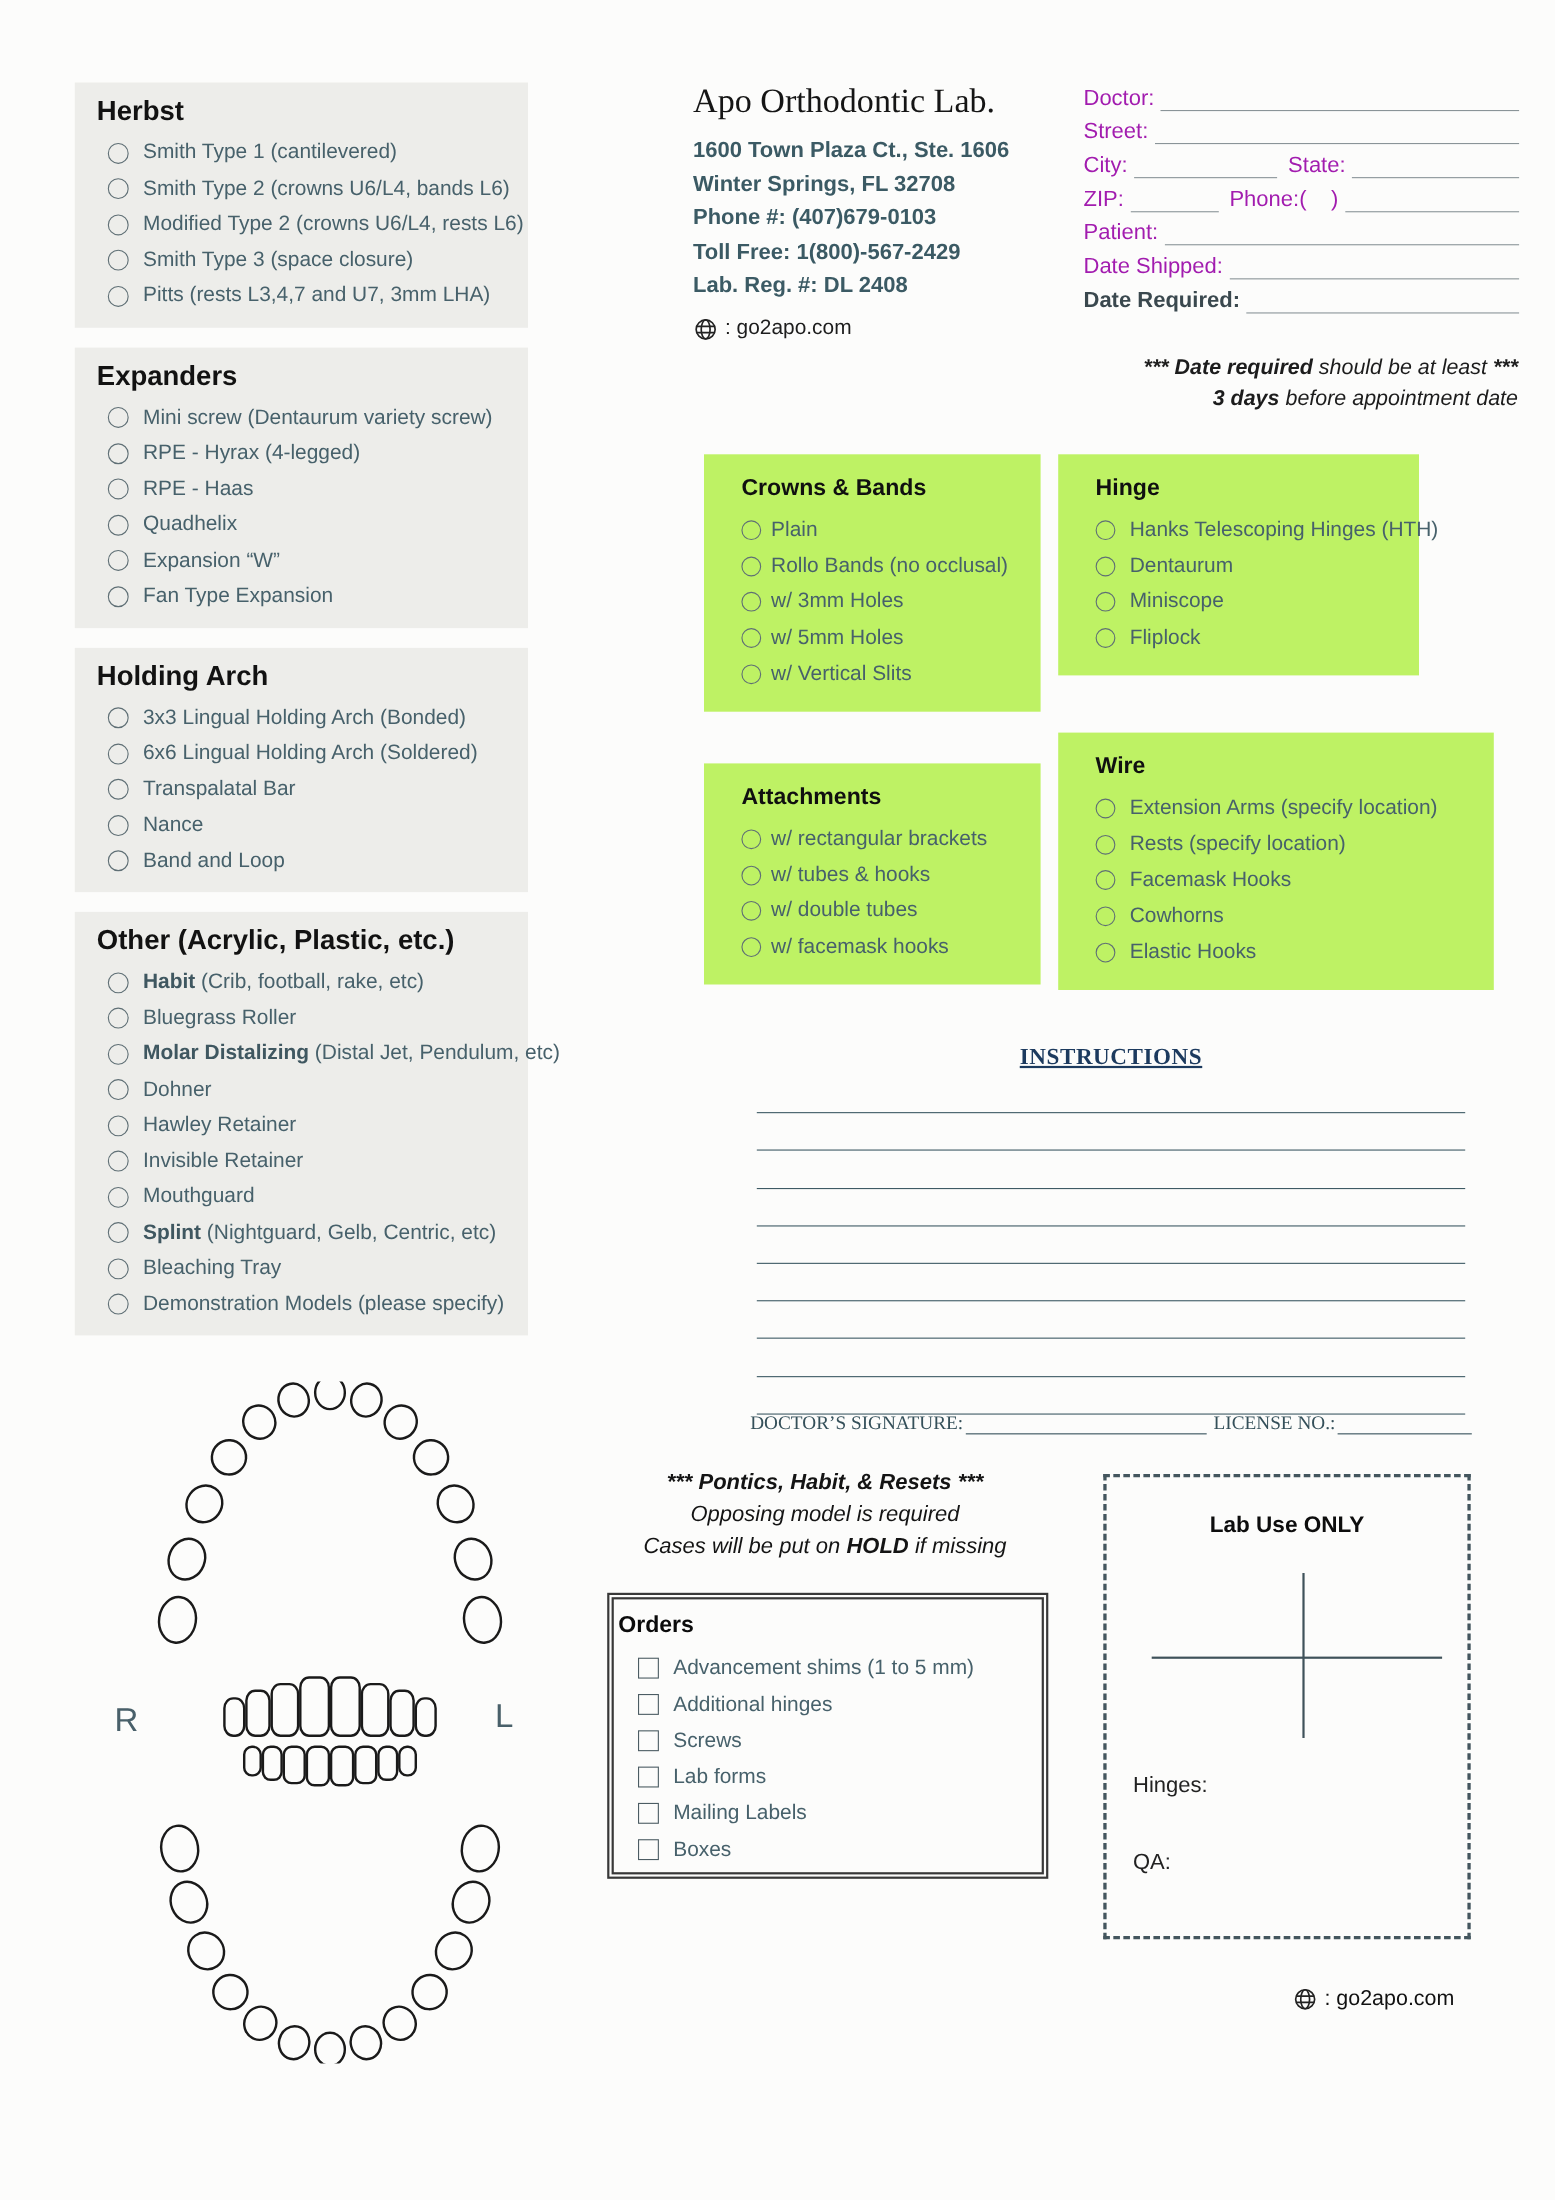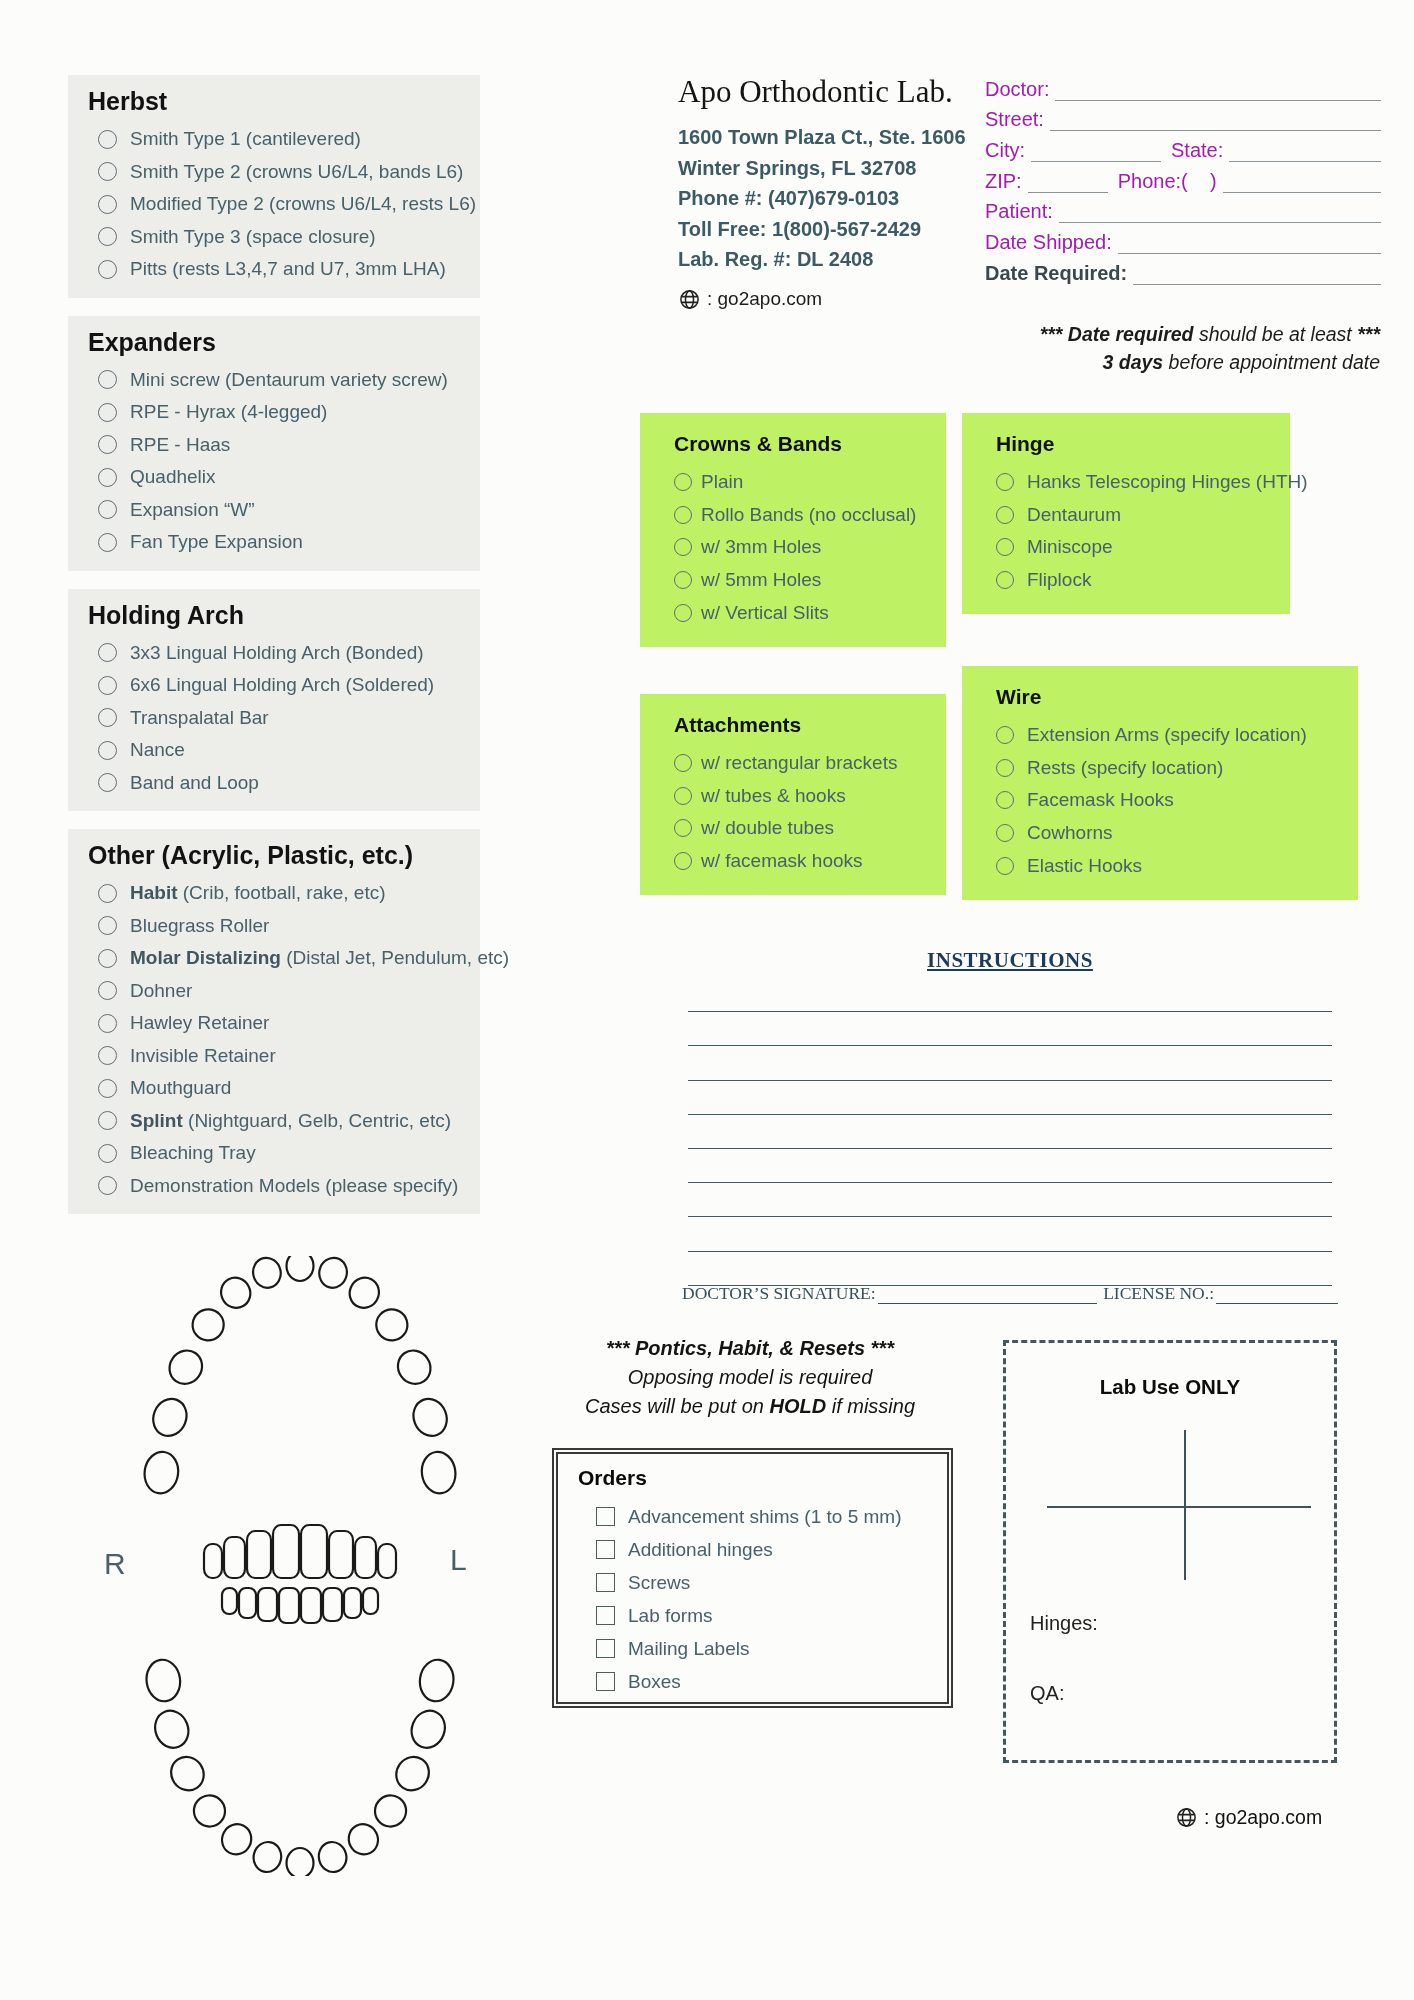--- a/index.html
+++ b/index.html
@@ -10,21 +10,21 @@
   #left-col{position:absolute;left:68px;top:75px;width:412px;}
   .section{background:#ededea;padding:10px 20px 12px;margin-bottom:18px;box-sizing:border-box;}
   .section h2{font-size:25px;line-height:32px;margin:0 0 6px;color:#121212;font-weight:bold;}
   .opt-row{display:flex;align-items:center;height:32.5px;}
   .section .opt-row{margin-left:10px;}
   .radio{width:17px;height:17px;border:1.6px solid #5f6f75;border-radius:50%;flex:none;margin-right:13px;background:transparent;}
   .opt-label{font-size:19px;color:#47616b;white-space:nowrap;}
   .opt-label b{color:#3f5760;}
 
   
-  #lab-header{position:absolute;left:630px;top:74px;width:345px;margin-left:48px;}
+  #lab-header{position:absolute;left:630px;top:74px;width:345px;}
   .lab-name{font-family:"Liberation Serif",serif;font-size:31px;color:#151515;}
   .addr{margin-top:12px;}
   .addr div{font-size:20px;font-weight:bold;color:#3b5a64;line-height:30.5px;white-space:nowrap;}
   .weburl{margin-top:13px;display:flex;align-items:center;gap:6px;font-size:19px;color:#1d1d1d;}
   .globe{width:23px;height:23px;flex:none;}
 
   
   #order-fields{position:absolute;left:985px;top:70px;width:396px;}
   .frow{display:flex;align-items:flex-end;height:30.7px;}
   .frow .lbl{font-size:20px;color:#a21caf;white-space:pre;padding-right:6px;}
@@ -63,21 +63,21 @@
   #teeth{position:absolute;left:100px;top:1256px;}
   .tooth{fill:#fcfcfb;stroke:#1a1a1a;stroke-width:2.2px;}
   .arch-label{font-family:"Liberation Sans",sans-serif;font-size:30px;fill:#49606a;}
 
   
   #pontics-note{position:absolute;left:545px;top:1334px;width:410px;text-align:center;
       font-style:italic;font-size:20px;color:#141414;line-height:29px;}
 
   
   #orders-box{position:absolute;left:552px;top:1448px;width:401px;height:260px;
-      border:6px double #383838;box-sizing:border-box;padding:12px 8px 0 20px;}
+      border:6px double #383838;box-sizing:border-box;padding:12px 8px 0 4px;}
   #orders-box h3{font-size:21px;margin:0 0 10px;color:#0b0b0b;font-weight:bold;}
   .chk-row{display:flex;align-items:center;height:33px;margin-left:18px;}
   .checkbox{width:17px;height:17px;border:1.7px solid #4c5c63;margin-right:13px;flex:none;background:transparent;}
   .chk-label{font-size:19px;color:#47616b;white-space:nowrap;}
 
   
   #labuse-box{position:absolute;left:1003px;top:1340px;width:334px;height:423px;
       border:3px dashed #44565e;box-sizing:border-box;}
   #labuse-title{text-align:center;margin-top:32px;font-weight:bold;font-size:20.5px;color:#0d0d0d;}
   .cross-h{position:absolute;left:1047px;top:1506px;width:264px;height:2px;background:#3f525a;}

